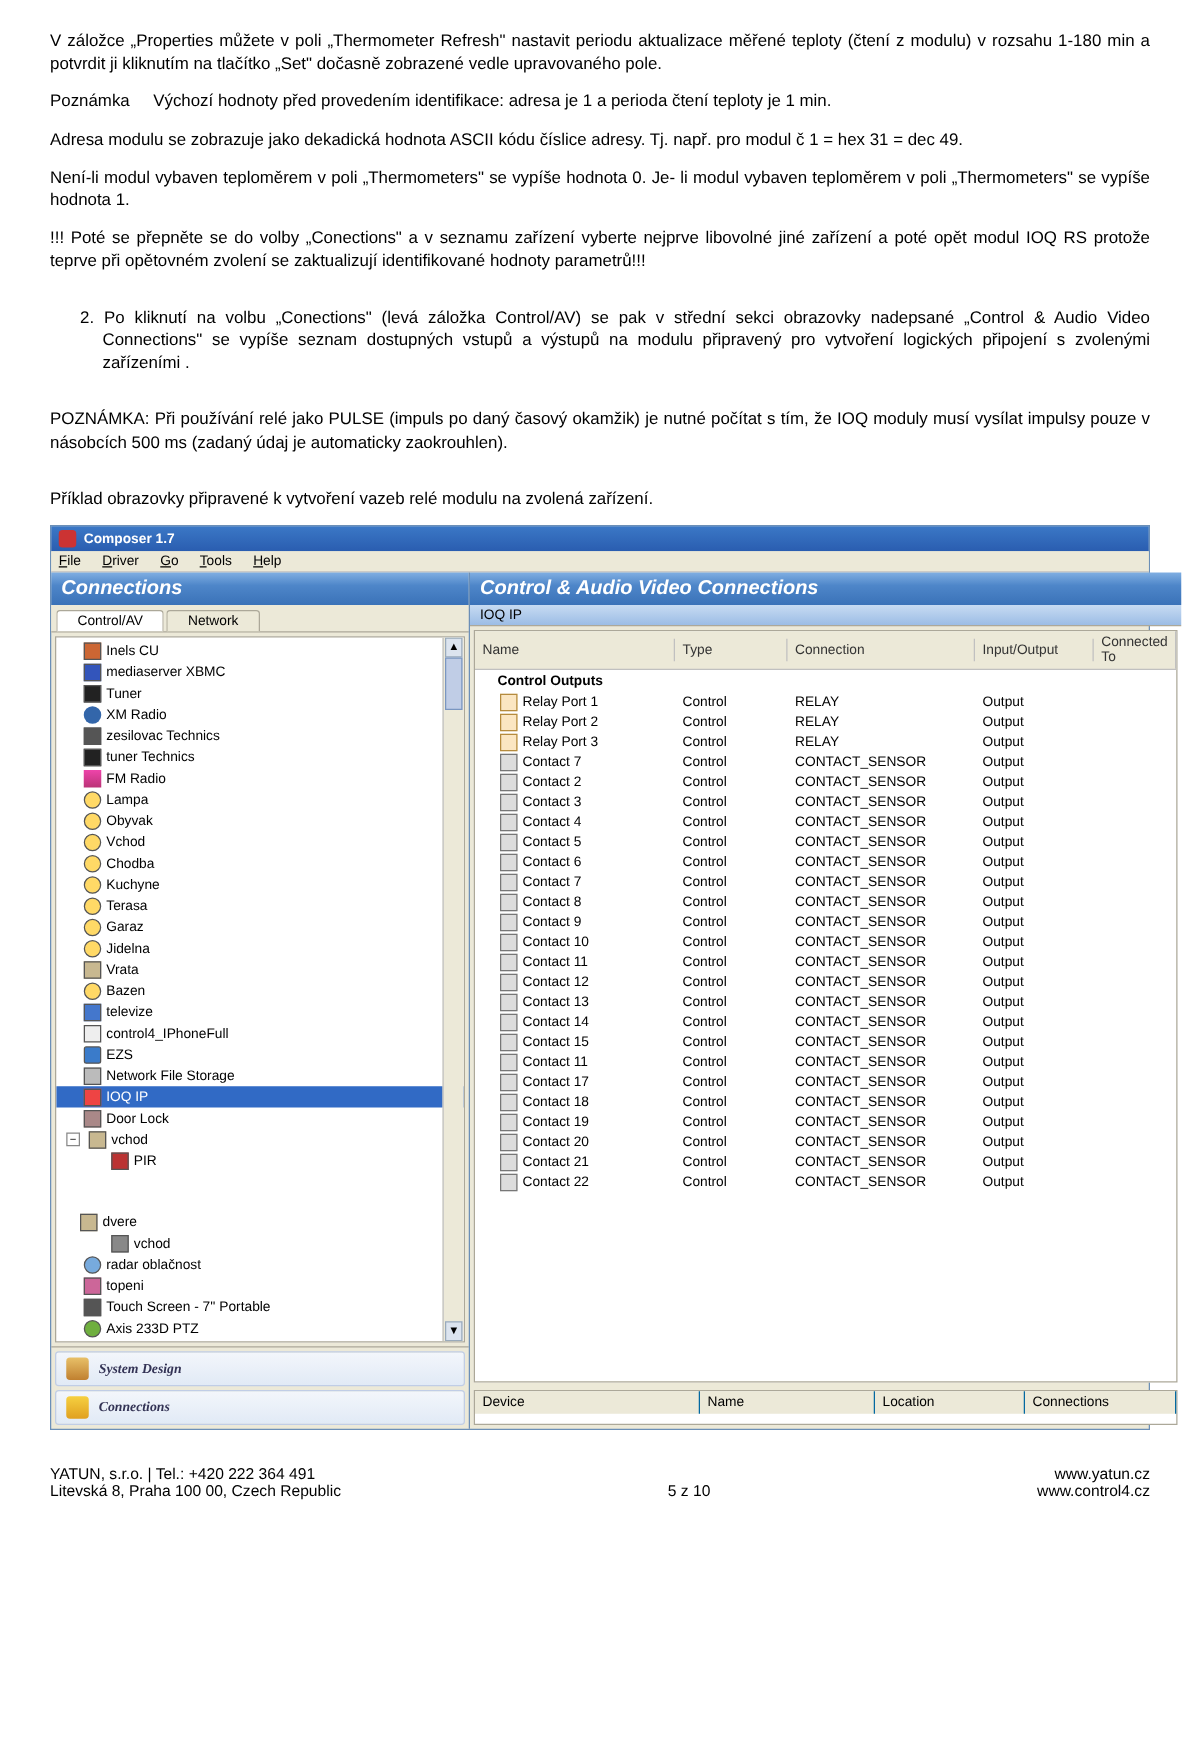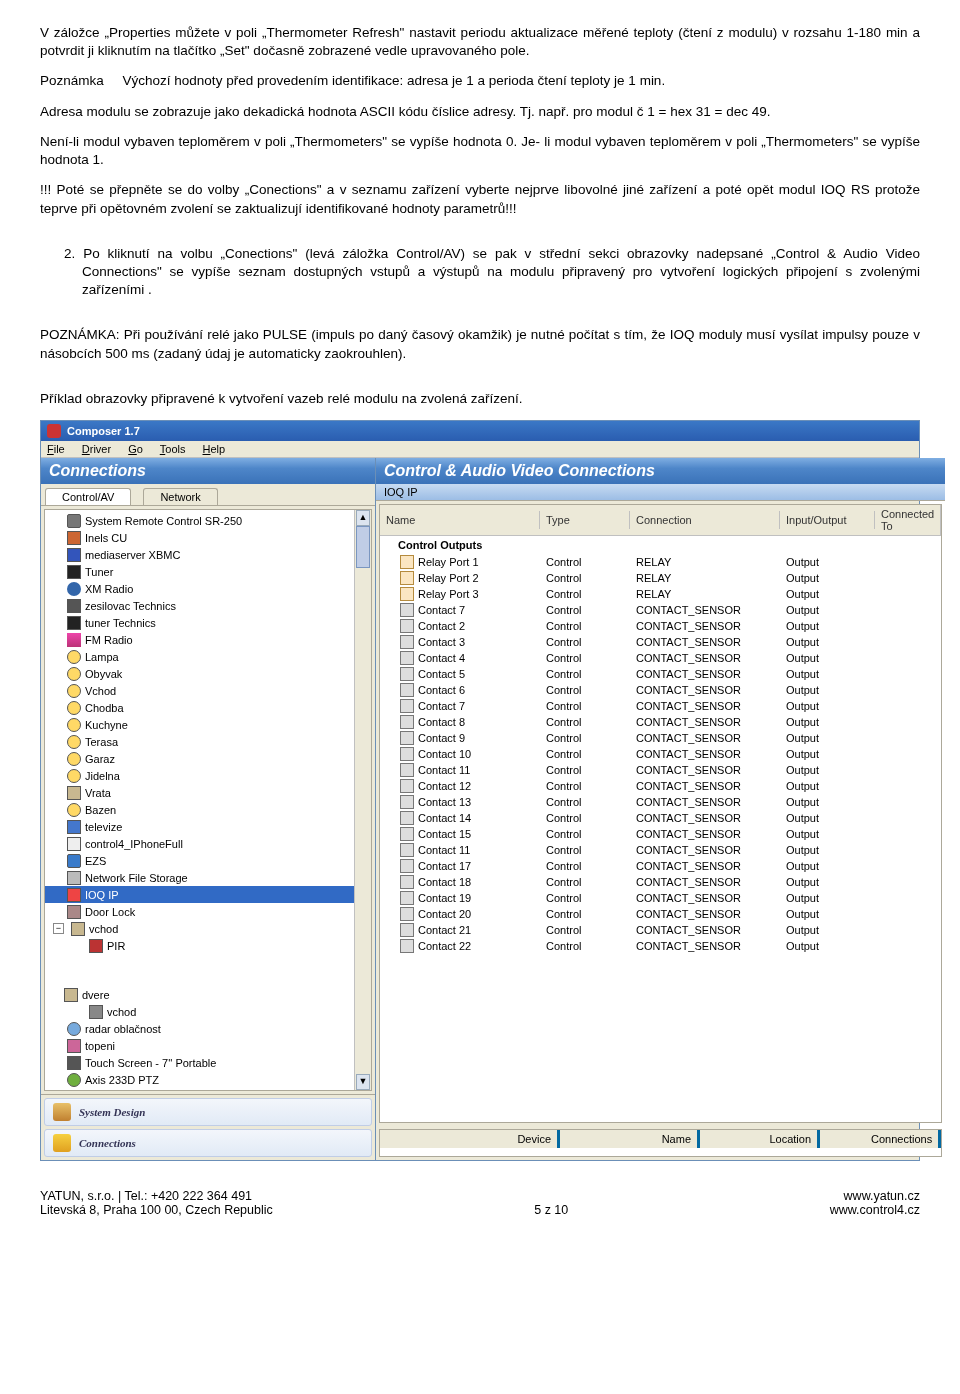--- a/index.html
+++ b/index.html
@@ -51,21 +51,21 @@
     font-weight: bold;
     padding: 4px 8px;
     font-style: italic;
     font-family: "Trebuchet MS", Tahoma, sans-serif;
   }
   .tabs {
     display: flex;
     background: #ece9d8;
     border-bottom: 1px solid #aca899;
     padding: 4px 4px 0 4px;
-    gap: 12px;
+    gap: 2px;
   }
   .tab {
     border: 1px solid #aca899;
     border-bottom: none;
     border-radius: 3px 3px 0 0;
     padding: 2px 16px;
     background: #ece9d8;
     font-size: 11px;
   }
   .tab.active { background: #fff; }
@@ -150,21 +150,21 @@
   .grow div{ padding:1px 6px; white-space:nowrap; overflow:hidden;}
   .grow .c1{display:flex; align-items:center; gap:4px; padding-left:20px;}
   .section-row{font-weight:bold; padding:3px 18px;}
   .bottom-grid{
     background:#fff; border:1px solid #aca899; margin:3px;
   }
   .bottom-grid .ghead2{
     display:grid; grid-template-columns:180px 140px 120px 1fr;
     background:#ece9d8;
   }
-  .bottom-grid .ghead2 div{padding:3px 6px; border-right:3px solid #0369a1;text-align:right;}
+  .bottom-grid .ghead2 div{padding:3px 6px; border-right:1px solid #0369a1;}
   .bottom-grid .empty{height:8px;}
   .expand-box{
     width:9px;height:9px;border:1px solid #888;display:inline-flex;
     align-items:center;justify-content:center;font-size:9px;line-height:7px;
     margin-right:3px; background:#fff; color:#000;
   }
   .footer {
     display: flex;
     justify-content: space-between;
     font-size: 12.5px;
@@ -210,24 +210,20 @@
   </div>
   <div class="panels">
 
     <div class="left-panel">
       <div class="panel-header">Connections</div>
       <div class="tabs">
         <div class="tab active">Control/AV</div>
         <div class="tab">Network</div>
       </div>
       <div class="tree-area" id="tree">
-        <div class="tree-row">
-            <span class="ico ico-remote"></span>
-            <span>System Remote Control SR-250</span>
-          </div>
           <div class="tree-row">
             <span class="ico ico-cu"></span>
             <span>Inels CU</span>
           </div>
           <div class="tree-row">
             <span class="ico ico-media"></span>
             <span>mediaserver XBMC</span>
           </div>
           <div class="tree-row">
             <span class="ico ico-tuner"></span>

